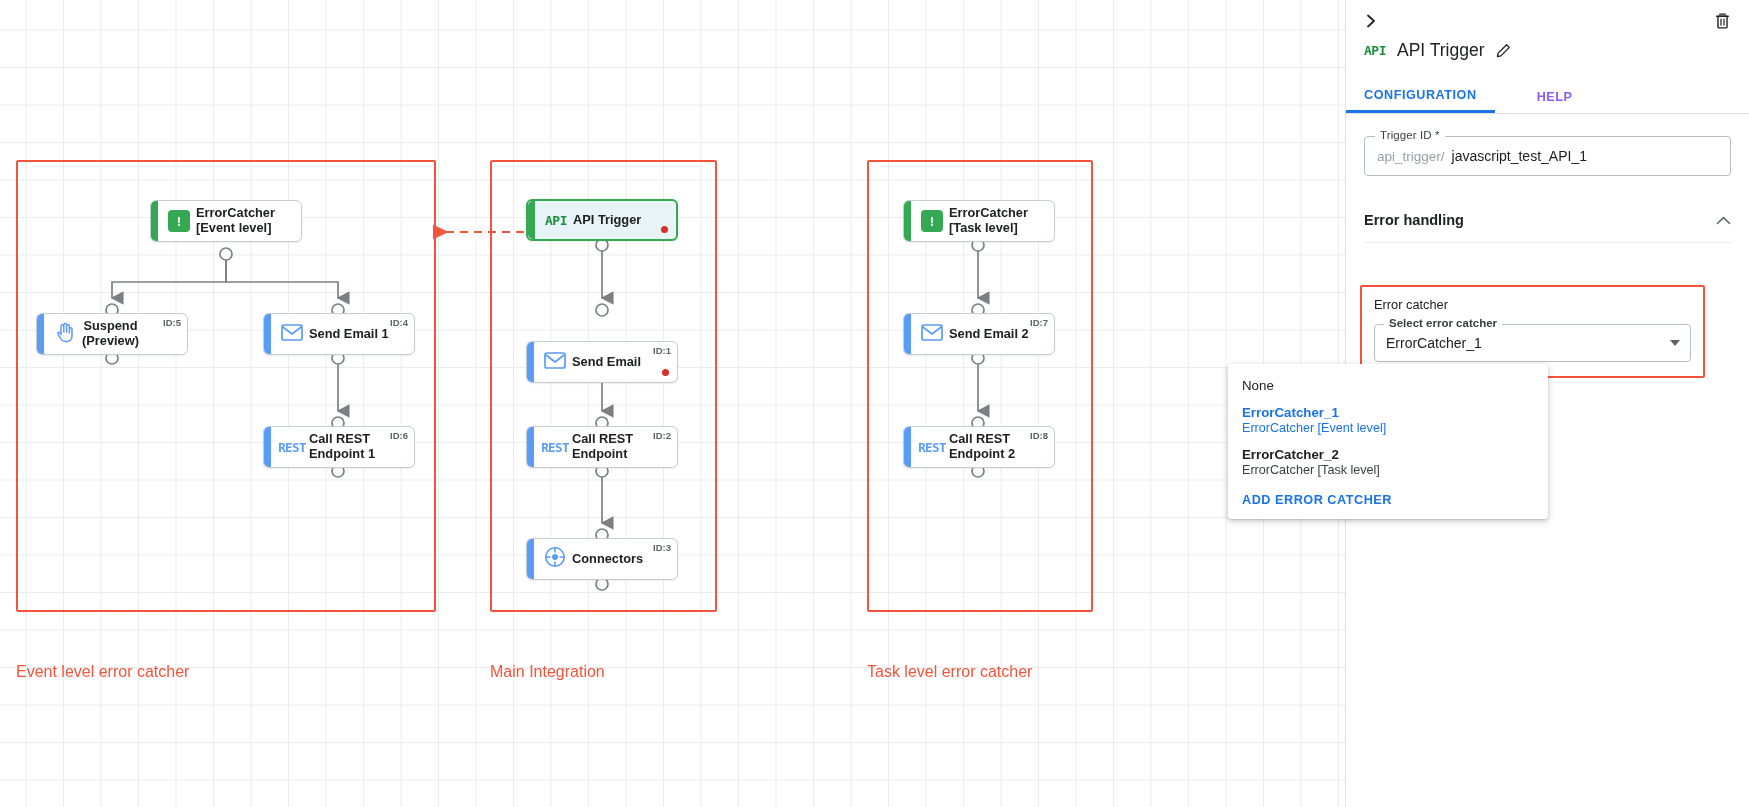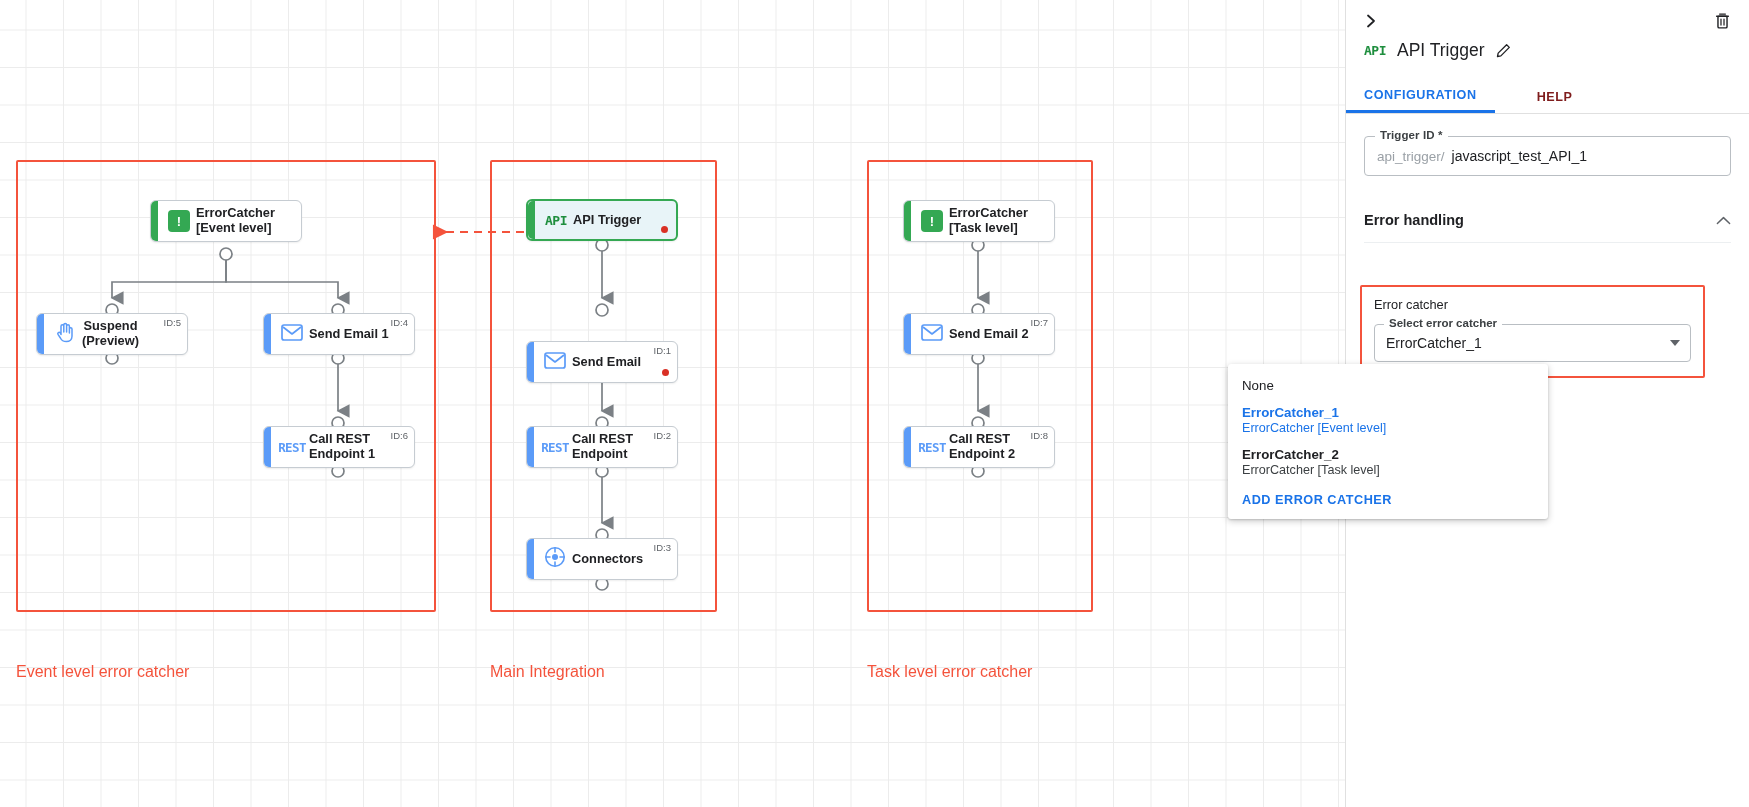--- a/index.html
+++ b/index.html
@@ -71,21 +71,21 @@
     font-weight: 600;
     line-height: 1.15;
     white-space: pre-line;
     padding-right: 6px;
   }
   .node .idtag {
     position: absolute;
     top: 3px; right: 6px;
     font-size: 9.5px;
     color: #5f6368;
-    font-weight: 400;
+    font-weight: 700;
   }
   .node.selected {
     background: #e8f4f8;
     border: 2px solid #34a853;
   }
   .node.selected .accent { background: #34a853; }
   .reddot {
     position: absolute;
     width: 7px; height: 7px;
     border-radius: 50%;
@@ -147,21 +147,21 @@
   .edit-btn { cursor:pointer; display:flex; align-items:center; }
 
   #tabs {
     position: absolute; top: 80px; left: 0; right: 0;
     height: 34px;
     border-bottom: 1px solid #e0e0e0;
     display:flex;
   }
   .tab {
     font-size: 12.6px; letter-spacing: .55px;
-    color: #7f1d1d; font-weight: 600;
+    color: #8b5cf6; font-weight: 600;
     padding: 0 18px;
     display:flex; align-items:center; justify-content:center;
     cursor:pointer; height: 100%;
     min-width: 120px;
   }
   .tab.active { color: #1a73e8; border-bottom: 3px solid #1a73e8; }
 
   .section-head {
     position: relative;
     margin: 0 18px;
@@ -185,21 +185,21 @@
     display:flex; align-items:center;
     padding: 0 10px 0 12px;
     background: #fff;
   }
   .outlined .legend {
     position: absolute;
     top: -8px; left: 10px;
     background: #fff;
     padding: 0 5px;
     font-size: 11.5px;
-    font-weight: 700;
+    font-weight: 400;
     color: #3c4043;
     letter-spacing: .1px;
   }
   .prefix { color: #9aa0a6; font-size: 13.5px; margin-right: 7px; }
   .fval { color: #202124; font-size: 14px; }
 
   #err-box {
     position: absolute;
     left: 14px; top: 285px;
     width: 345px;

